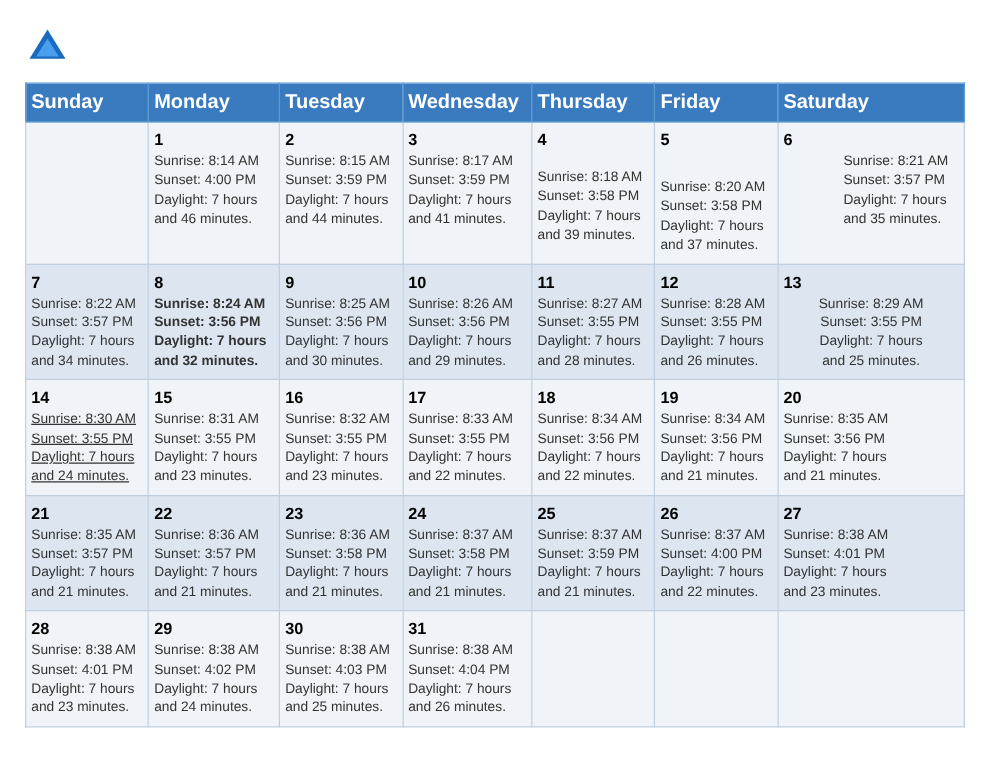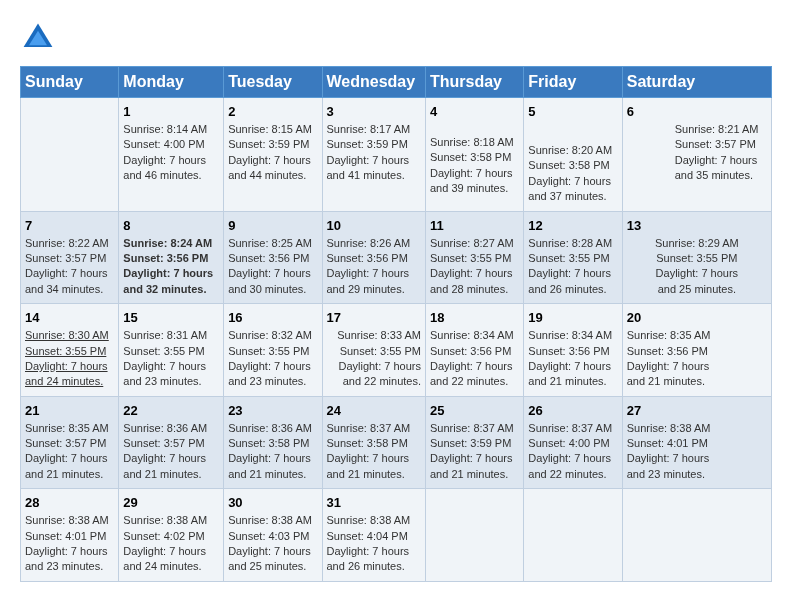--- a/index.html
+++ b/index.html
@@ -233,21 +233,21 @@
         </td>
         <td>
           <span class="day-num">16</span>
           <div class="day-info" style="white-space: pre-line;">Sunrise: 8:32 AM
 Sunset: 3:55 PM
 Daylight: 7 hours
 and 23 minutes.</div>
         </td>
         <td>
           <span class="day-num">17</span>
-          <div class="day-info" style="white-space: pre-line; text-align: right;">Sunrise: 8:33 AM
+          <div class="day-info" style="white-space: pre-line;">Sunrise: 8:33 AM
 Sunset: 3:55 PM
 Daylight: 7 hours
 and 22 minutes.</div>
         </td>
         <td>
           <span class="day-num">18</span>
           <div class="day-info" style="white-space: pre-line;">Sunrise: 8:34 AM
 Sunset: 3:56 PM
 Daylight: 7 hours
 and 22 minutes.</div>

